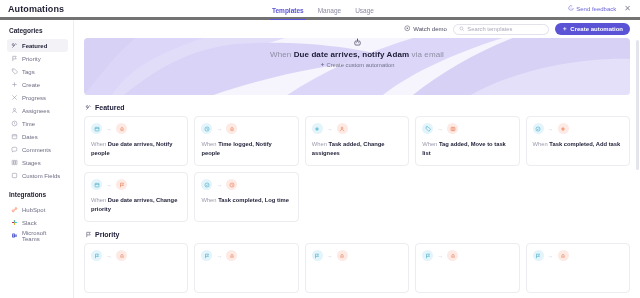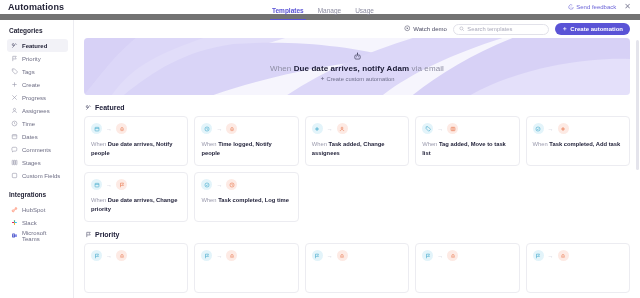--- a/index.html
+++ b/index.html
@@ -9,21 +9,21 @@
     background:#ffffff;
     color:#2b2b3d;
     font-size:7px;
     -webkit-font-smoothing:antialiased;
   }
   .app { width:640px; height:298px; display:flex; flex-direction:column; position:relative; }
 
   
   .topbar {
     height:20px; flex:0 0 20px;
-    border-bottom:6px solid #737373;
+    border-bottom:3px solid #737373;
     display:flex; align-items:center;
     padding:0 8px;
     position:relative;
   }
   .app-title { font-size:9px; font-weight:700; letter-spacing:.1px; color:#1f1f33; }
   .tabs { position:absolute; left:272px; top:0; height:20px; display:flex; gap:14px; align-items:center; }
   .tab { font-size:6.5px; color:#8b8ba0; height:20px; display:flex; align-items:center; position:relative; cursor:pointer; }
   .tab.active { color:#5a53d6; font-weight:600; }
   .tab.active:after { content:""; position:absolute; left:-2px; right:-2px; bottom:0; height:1.5px; background:#5a53d6; border-radius:2px; }
   .topright { margin-left:auto; display:flex; align-items:center; gap:7px; }
@@ -73,21 +73,21 @@
     display:flex; align-items:center; gap:3px; cursor:pointer;
     font-family:"Liberation Sans", sans-serif;
   }
 
   .scroll { position:absolute; inset:18px 0 0 0; overflow:hidden; padding:0 10px 0 10px; }
 
   
   .hero {
     position:relative; height:57px; border-radius:4px; overflow:hidden;
     background:#f4f3fd;
-    display:flex; flex-direction:column; align-items:center; justify-content:center; gap:3px;
+    display:flex; flex-direction:column; align-items:center; justify-content:flex-start; gap:3px;
   }
   .hero svg.blobs { position:absolute; inset:0; width:100%; height:100%; }
   .hero .hero-ic { position:relative; z-index:2; width:9px; height:9px; display:flex; align-items:center; justify-content:center; }
   .hero-line { position:relative; z-index:2; font-size:8px; color:#8d8da3; letter-spacing:.1px; }
   .hero-line b { color:#20203a; font-weight:700; }
   .hero-cta { position:relative; z-index:2; font-size:5.8px; color:#6f6f8b; display:flex; align-items:center; gap:2px; cursor:pointer; }
 
   
   .section-title { display:flex; align-items:center; gap:3px; margin:9px 0 5px 1px; font-size:7px; font-weight:700; color:#20203a; }
   .section-title .sic { width:7px; height:7px; display:flex; align-items:center; justify-content:center; }

